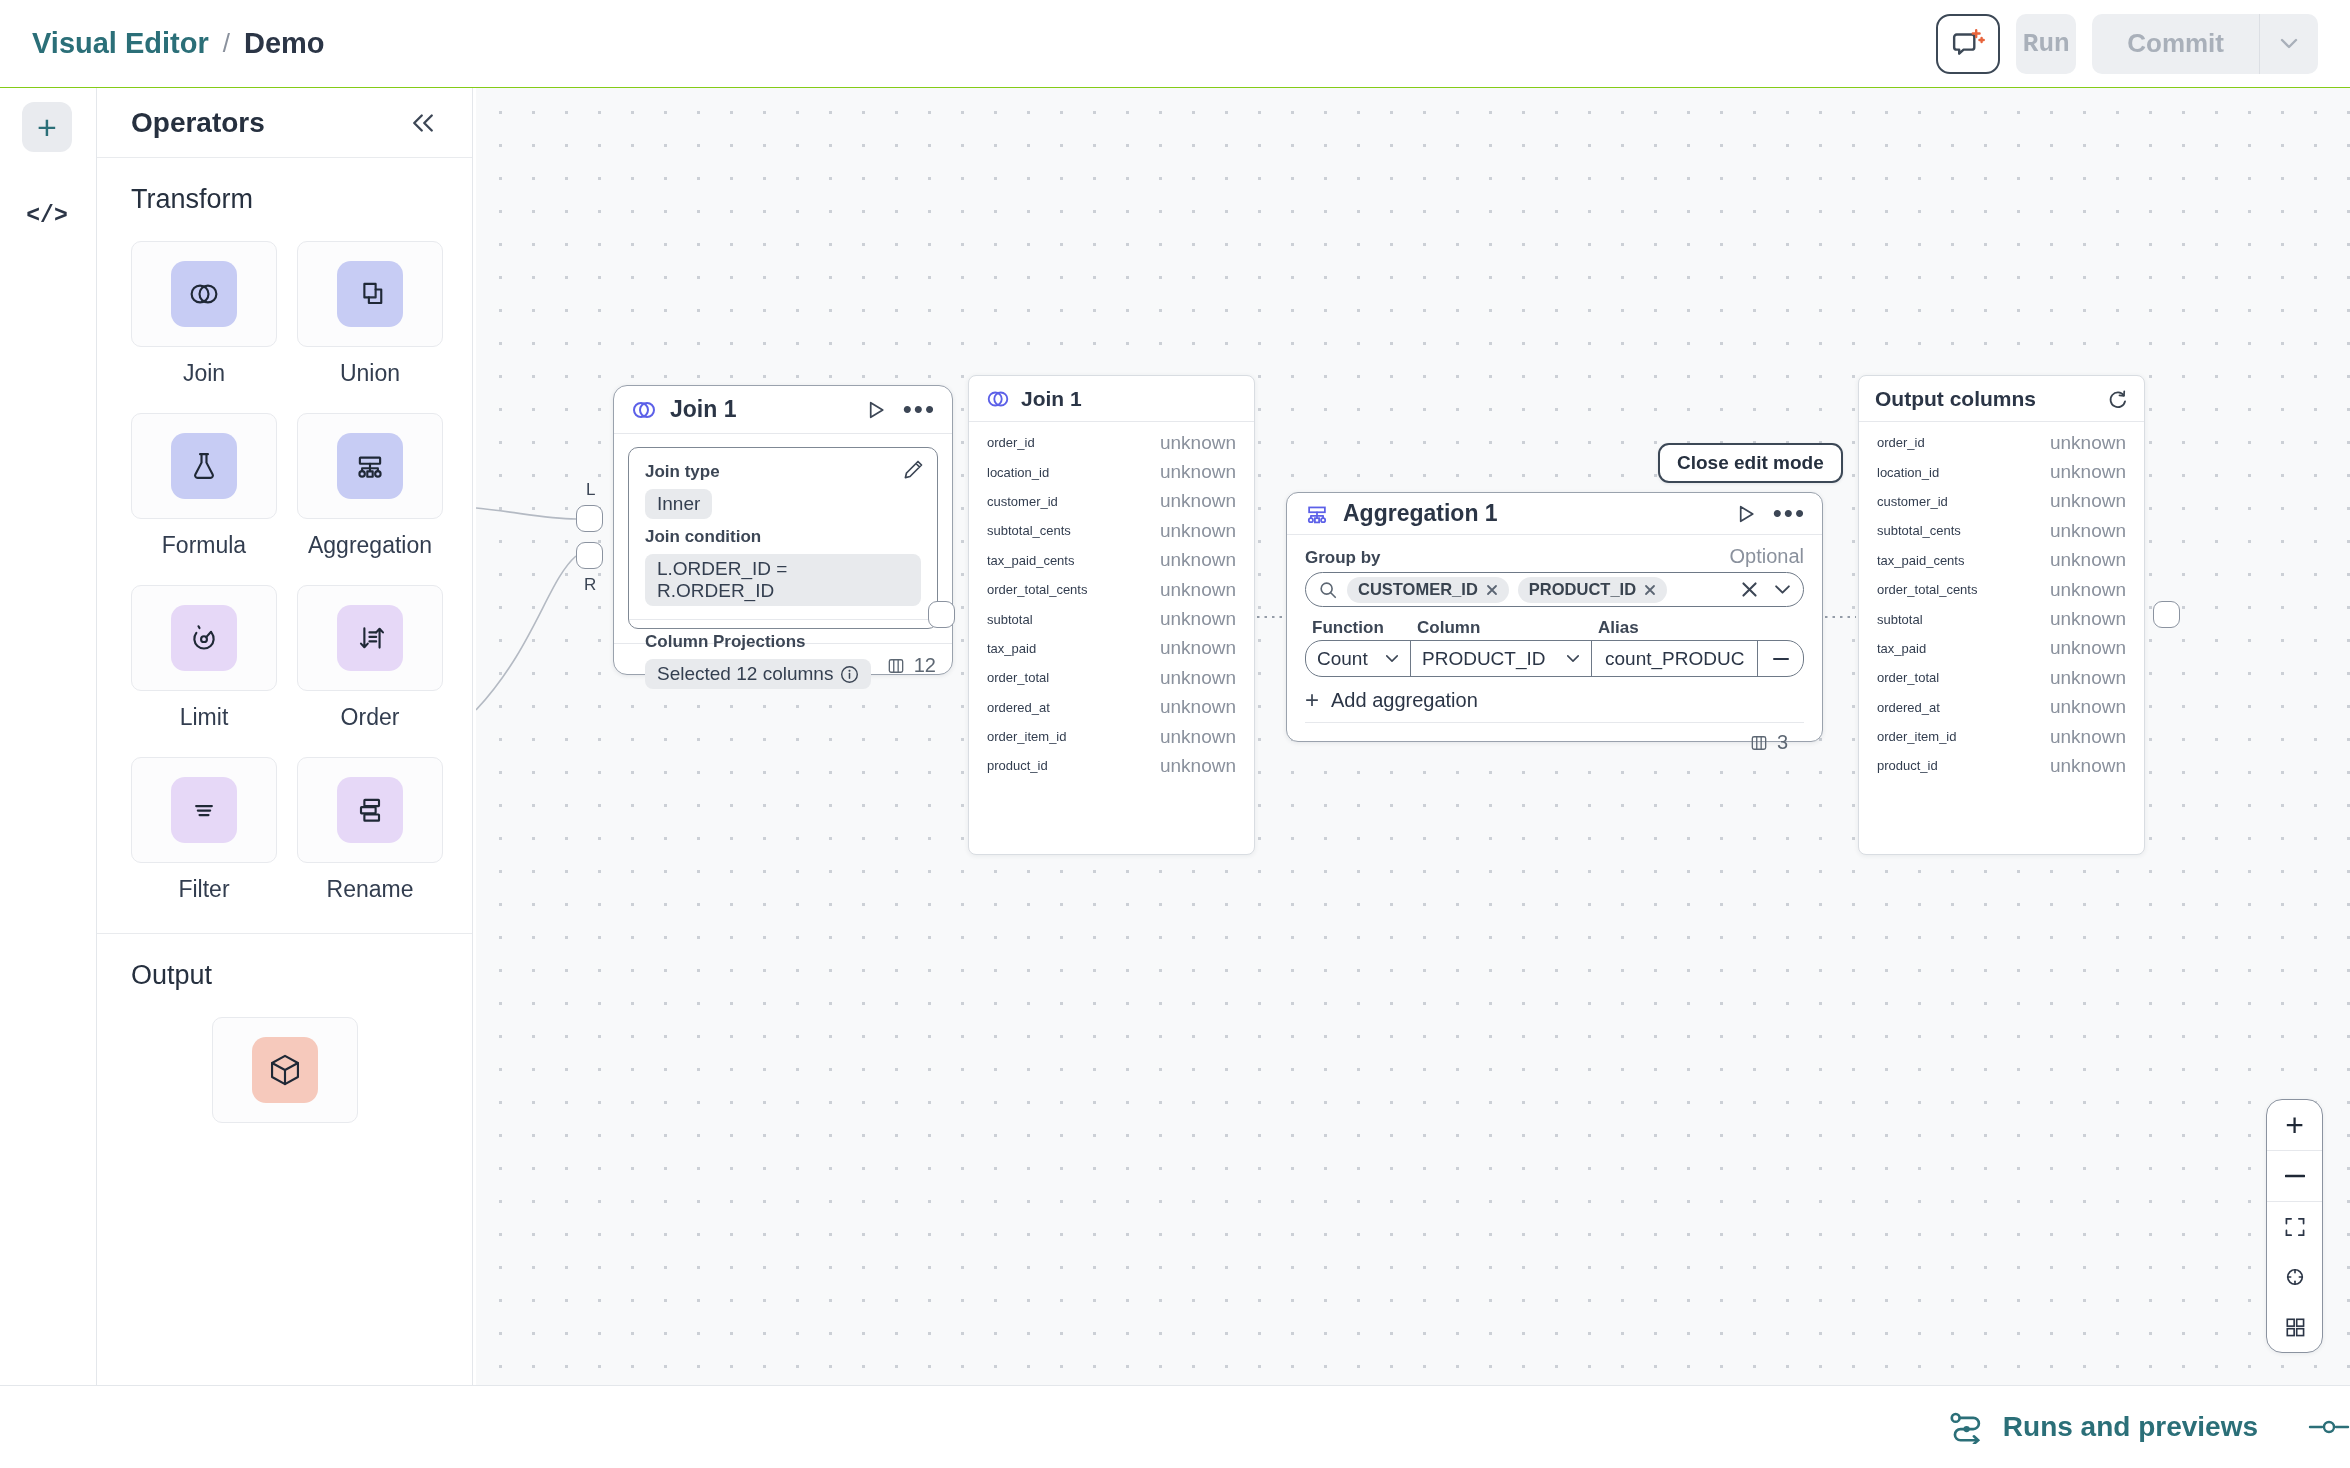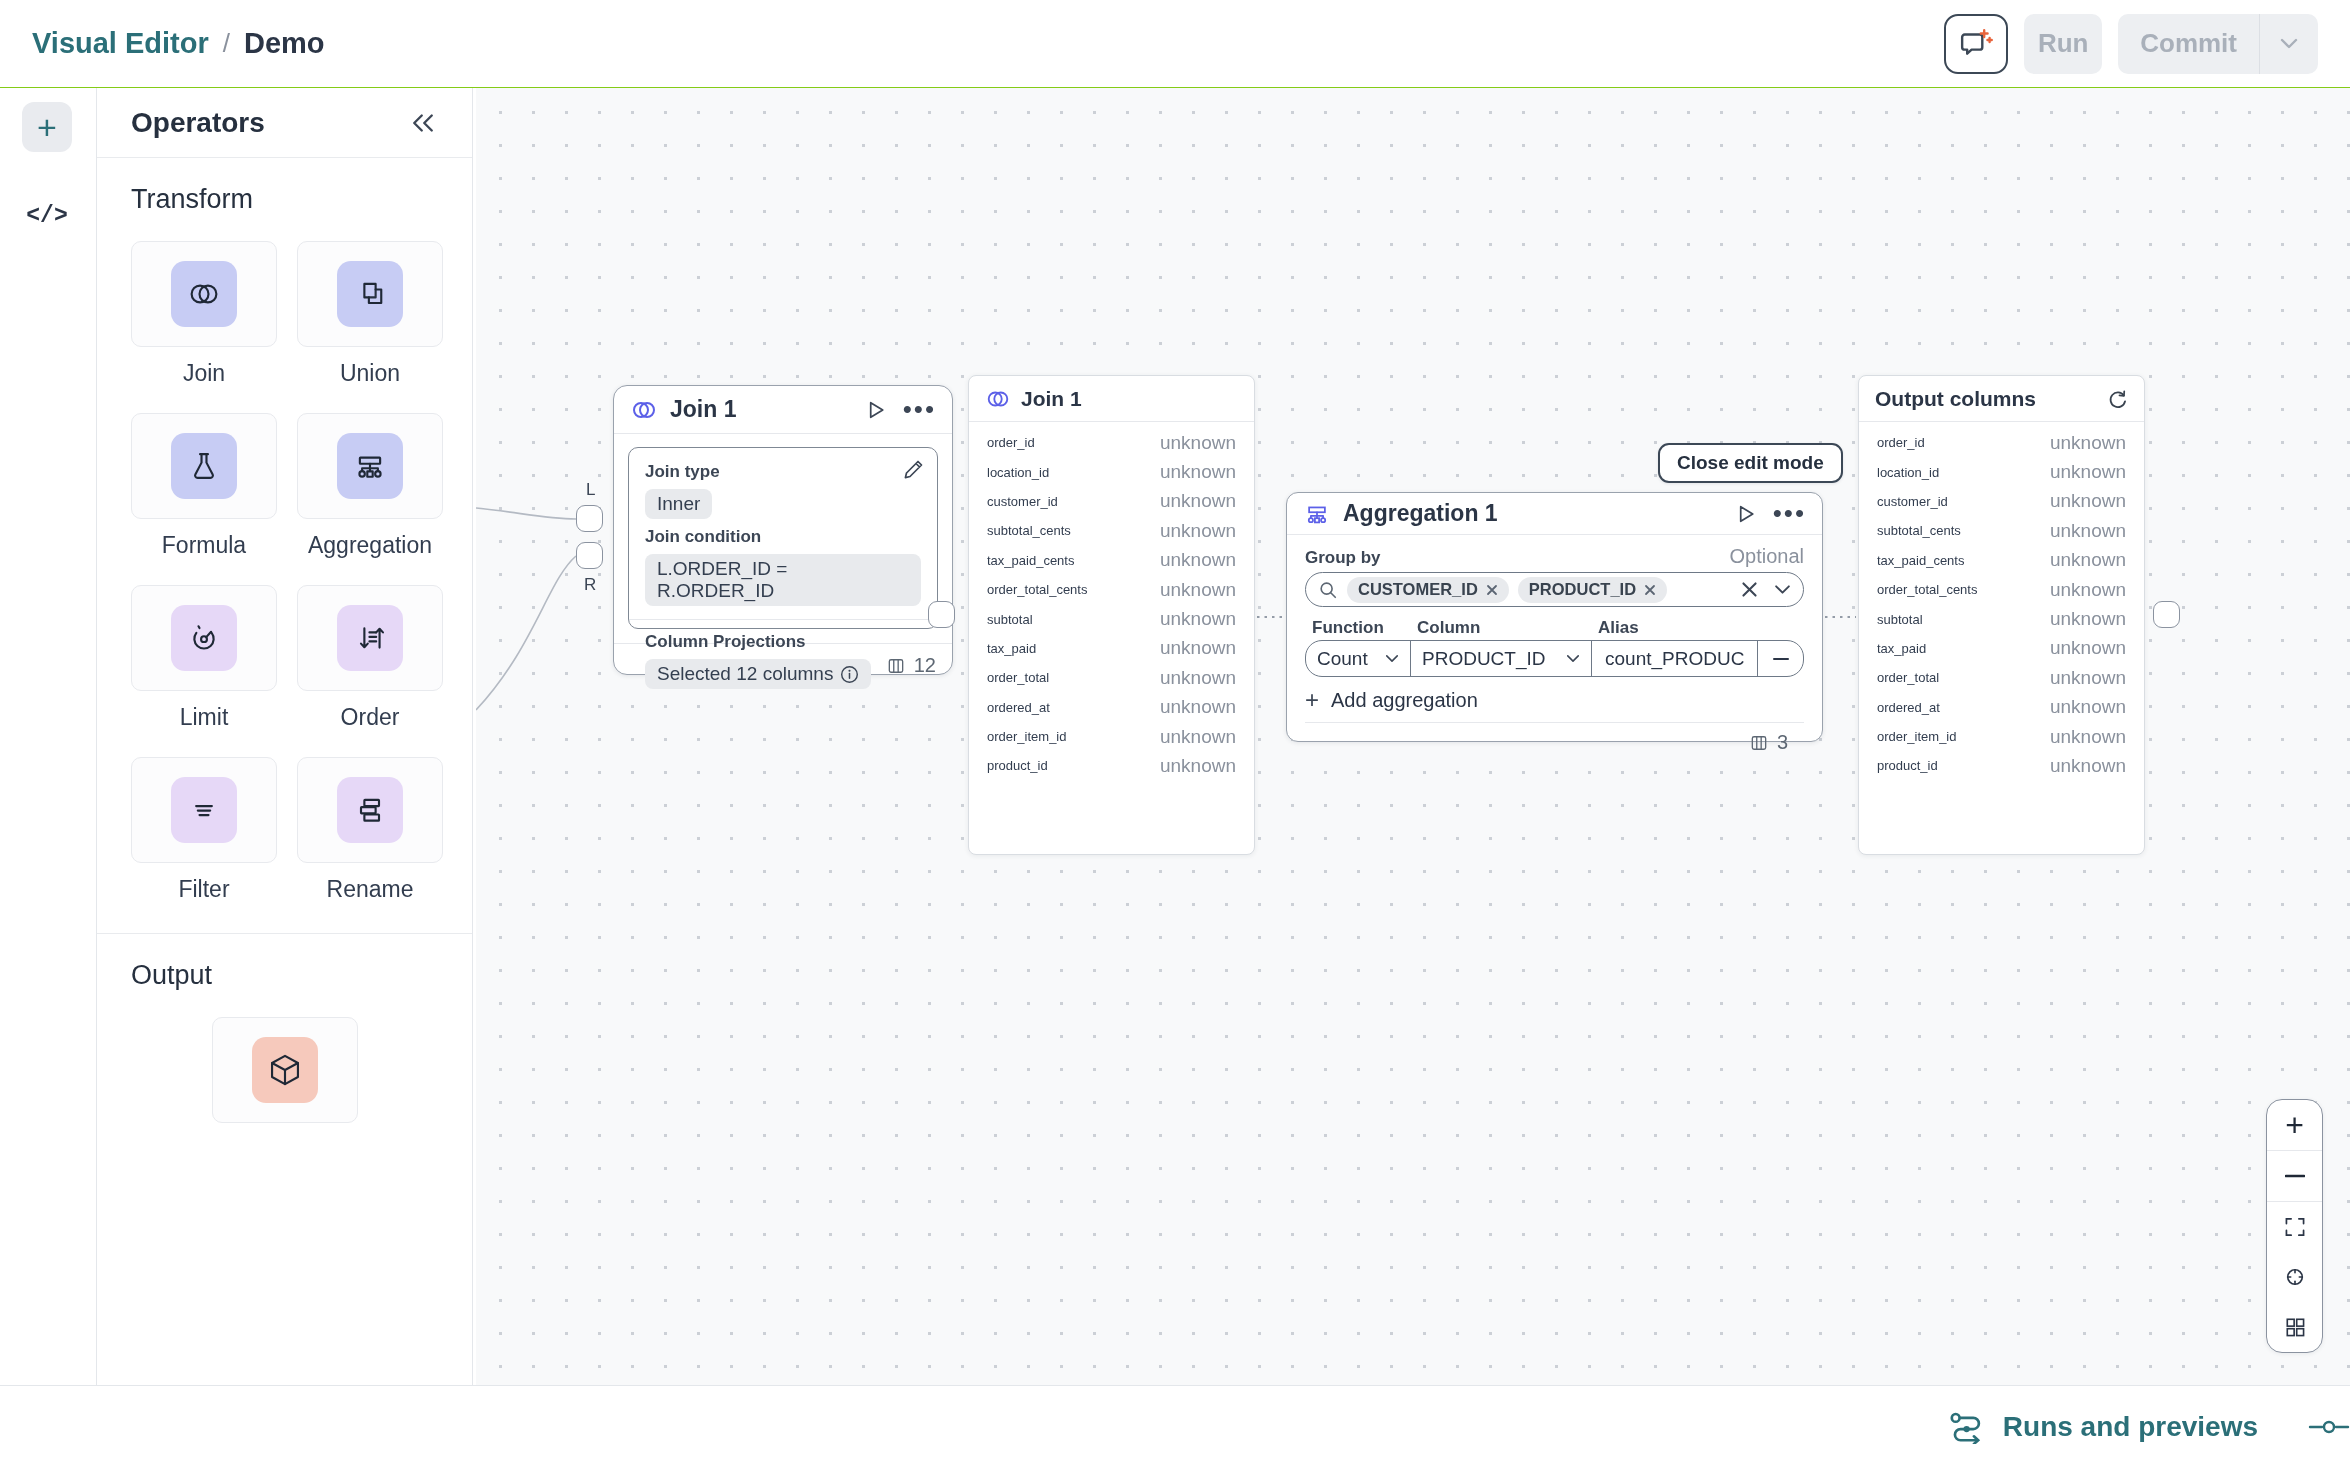--- a/index.html
+++ b/index.html
@@ -16,23 +16,23 @@
     border-bottom:1px solid #84cc16; display:flex; align-items:center; background:#fff; z-index:30;}
   .breadcrumb { display:flex; align-items:center; gap:14px; margin-left:32px; }
   .crumb-root { color:#2b6f78; font-weight:bold; font-size:29px; }
   .crumb-sep  { color:#8a919d; font-size:26px; }
   .crumb-cur  { color:#2b3546; font-weight:bold; font-size:29px; }
   .header-actions { margin-left:auto; margin-right:32px; display:flex; align-items:center; gap:16px; }
   .ai-btn { width:64px; height:60px; border:2px solid #3c4856; border-radius:14px;
     background:#fff; display:flex; align-items:center; justify-content:center; cursor:pointer; }
   .btn-disabled { background:#edeff2; color:#a9b0ba; font-size:26px; font-weight:bold;
     border:none; border-radius:10px; height:60px; display:flex; align-items:center; justify-content:center; }
-  .run-btn { width:78px; }
+  .run-btn { width:60px;font-family:Liberation Mono, monospace; }
   .commit-split { display:flex; align-items:stretch; border-radius:10px; overflow:hidden; background:#edeff2; height:60px;}
-  .commit-main { padding:0 22px; display:flex; align-items:center; color:#a9b0ba; font-size:26px; font-weight:bold; }
+  .commit-main { padding:0 35px; display:flex; align-items:center; color:#a9b0ba; font-size:26px; font-weight:bold; }
   .commit-divider { width:1px; background:#dcdfe4; }
   .commit-caret { width:58px; display:flex; align-items:center; justify-content:center; }
 
   
   .rail { position:absolute; left:0; top:88px; width:96px; height:1297px; background:#fff; z-index:20; }
   .plus-btn { position:absolute; left:22px; top:14px; width:50px; height:50px; background:#e9ebef;
     border-radius:12px; display:flex; align-items:center; justify-content:center;
     color:#2b6f78; font-size:34px; font-weight:400; line-height:1; cursor:pointer; }
   .code-btn { position:absolute; left:18px; top:110px; width:58px; height:36px;
     display:flex; align-items:center; justify-content:center;

